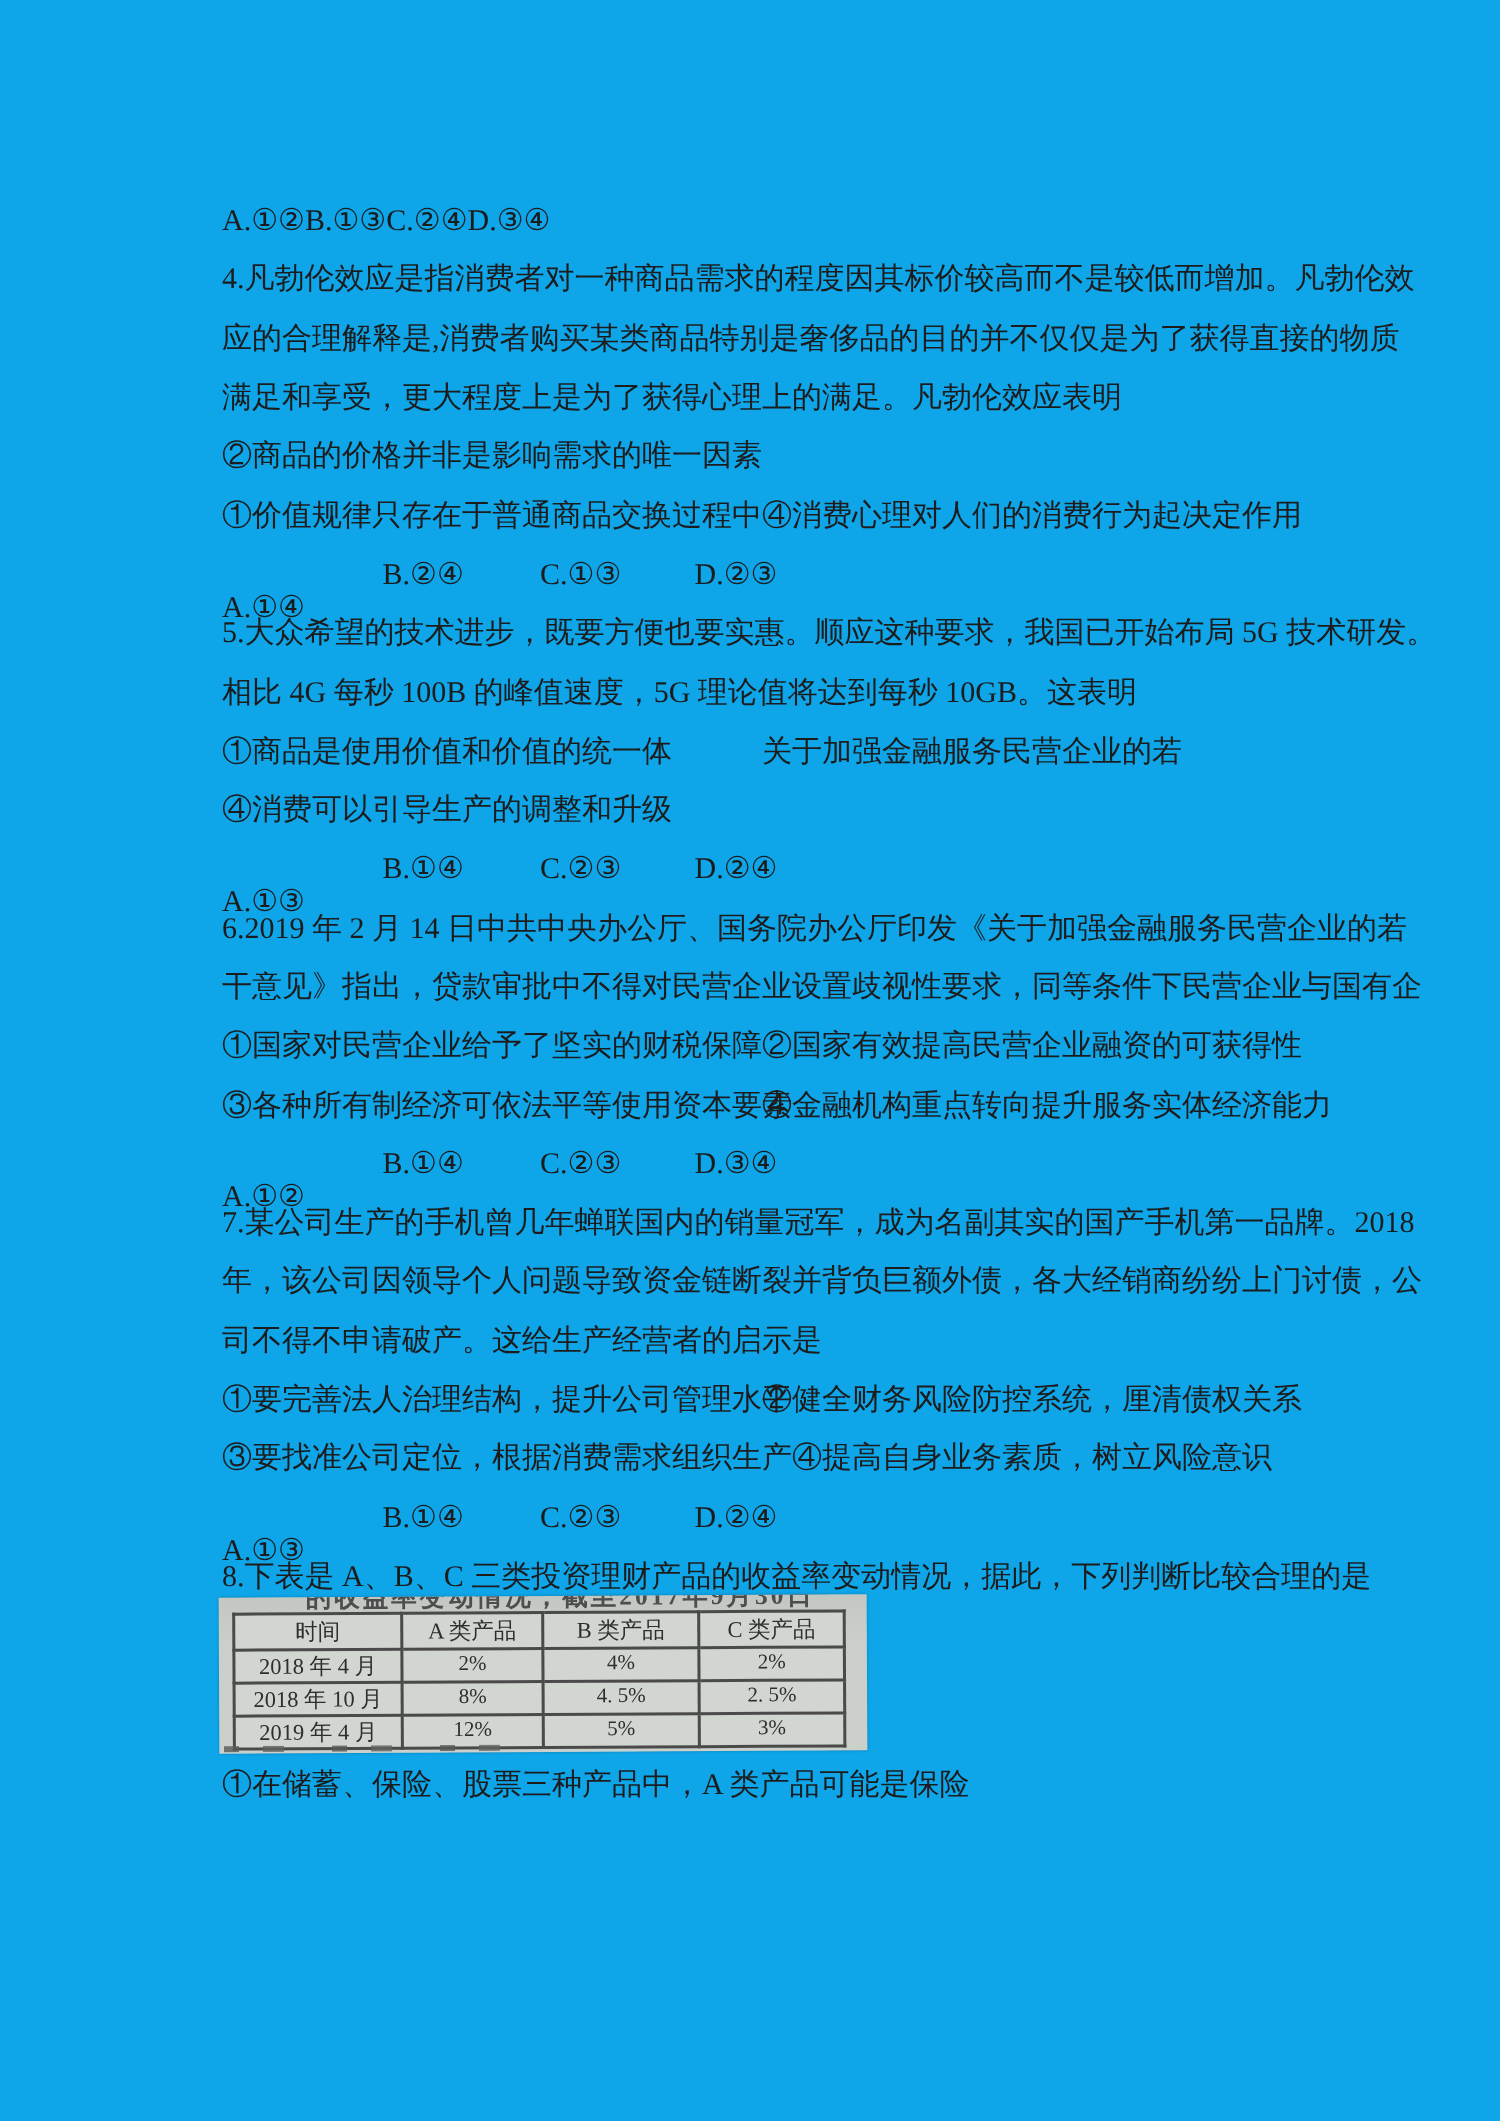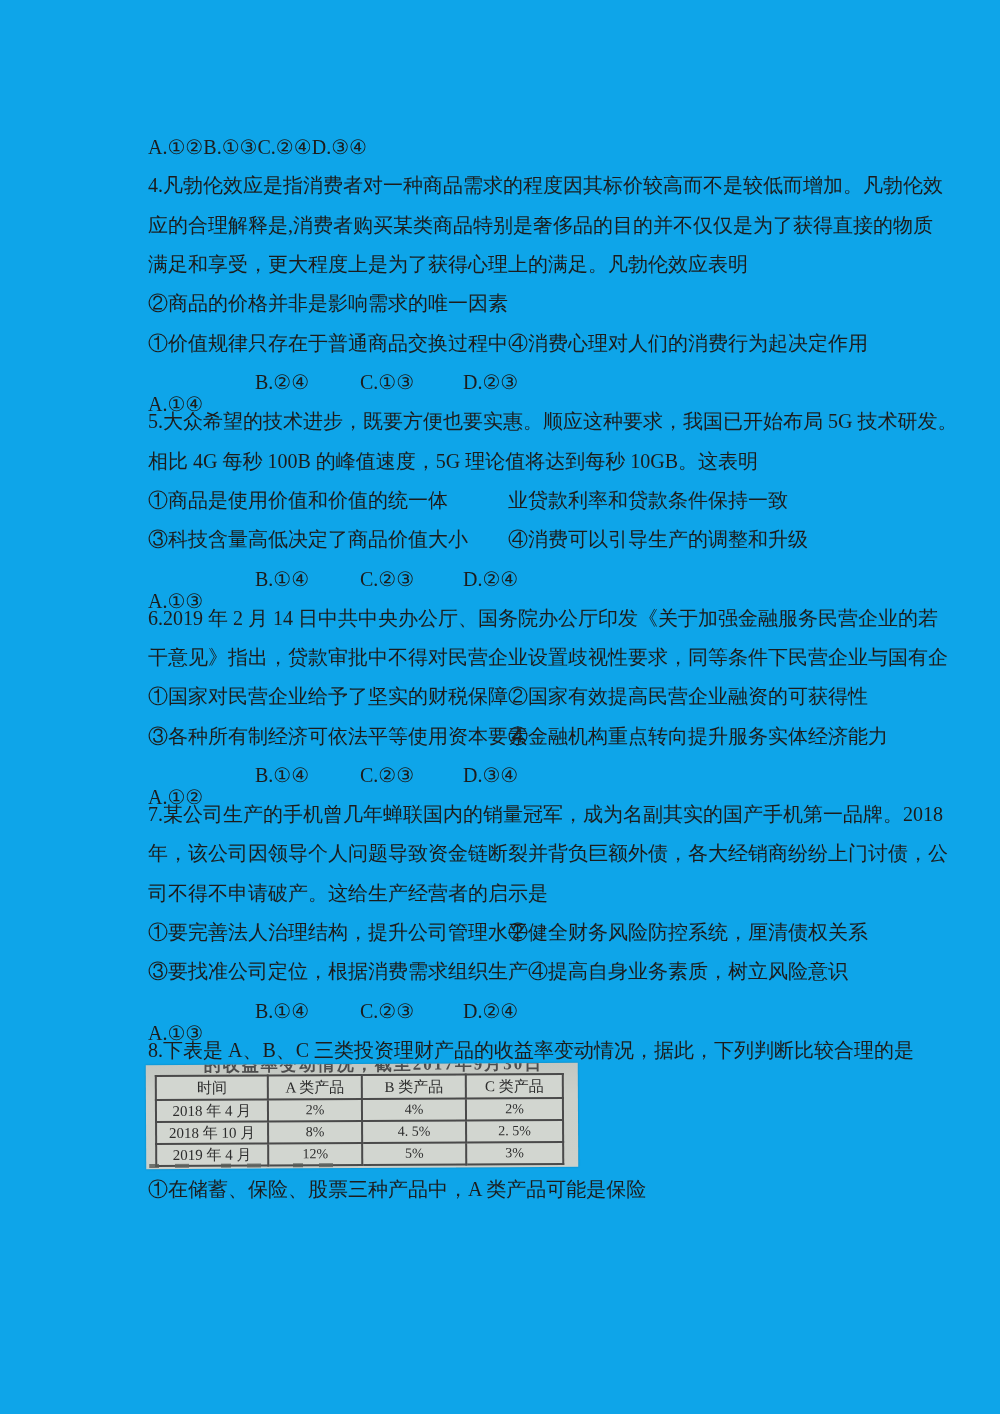--- a/index.html
+++ b/index.html
@@ -102,24 +102,23 @@
       <span class="seg-a">A.①④</span>
       <span class="seg-b">B.②④</span>
       <span class="seg-c">C.①③</span>
       <span class="seg-d">D.②③</span>
     </div>
 
     <div class="line">5.大众希望的技术进步，既要方便也要实惠。顺应这种要求，我国已开始布局 5G 技术研发。</div>
     <div class="line">相比 4G 每秒 100B 的峰值速度，5G 理论值将达到每秒 10GB。这表明</div>
     <div class="line">
       <span class="opt-left">①商品是使用价值和价值的统一体</span>
-      <span>业贷款利率和贷款条件保持一致</span>
-    </div>
-    <div class="line">
-      <span class="opt-left">③科技含量高低决定了商品价值大小</span>
+      <span>关于加强金融服务民营企业的若</span>
+    </div>
+    <div class="line">
       <span>④消费可以引导生产的调整和升级</span>
     </div>
     <div class="line">
       <span class="seg-a">A.①③</span>
       <span class="seg-b">B.①④</span>
       <span class="seg-c">C.②③</span>
       <span class="seg-d">D.②④</span>
     </div>
 
     <div class="line">6.2019 年 2 月 14 日中共中央办公厅、国务院办公厅印发《关于加强金融服务民营企业的若</div>

